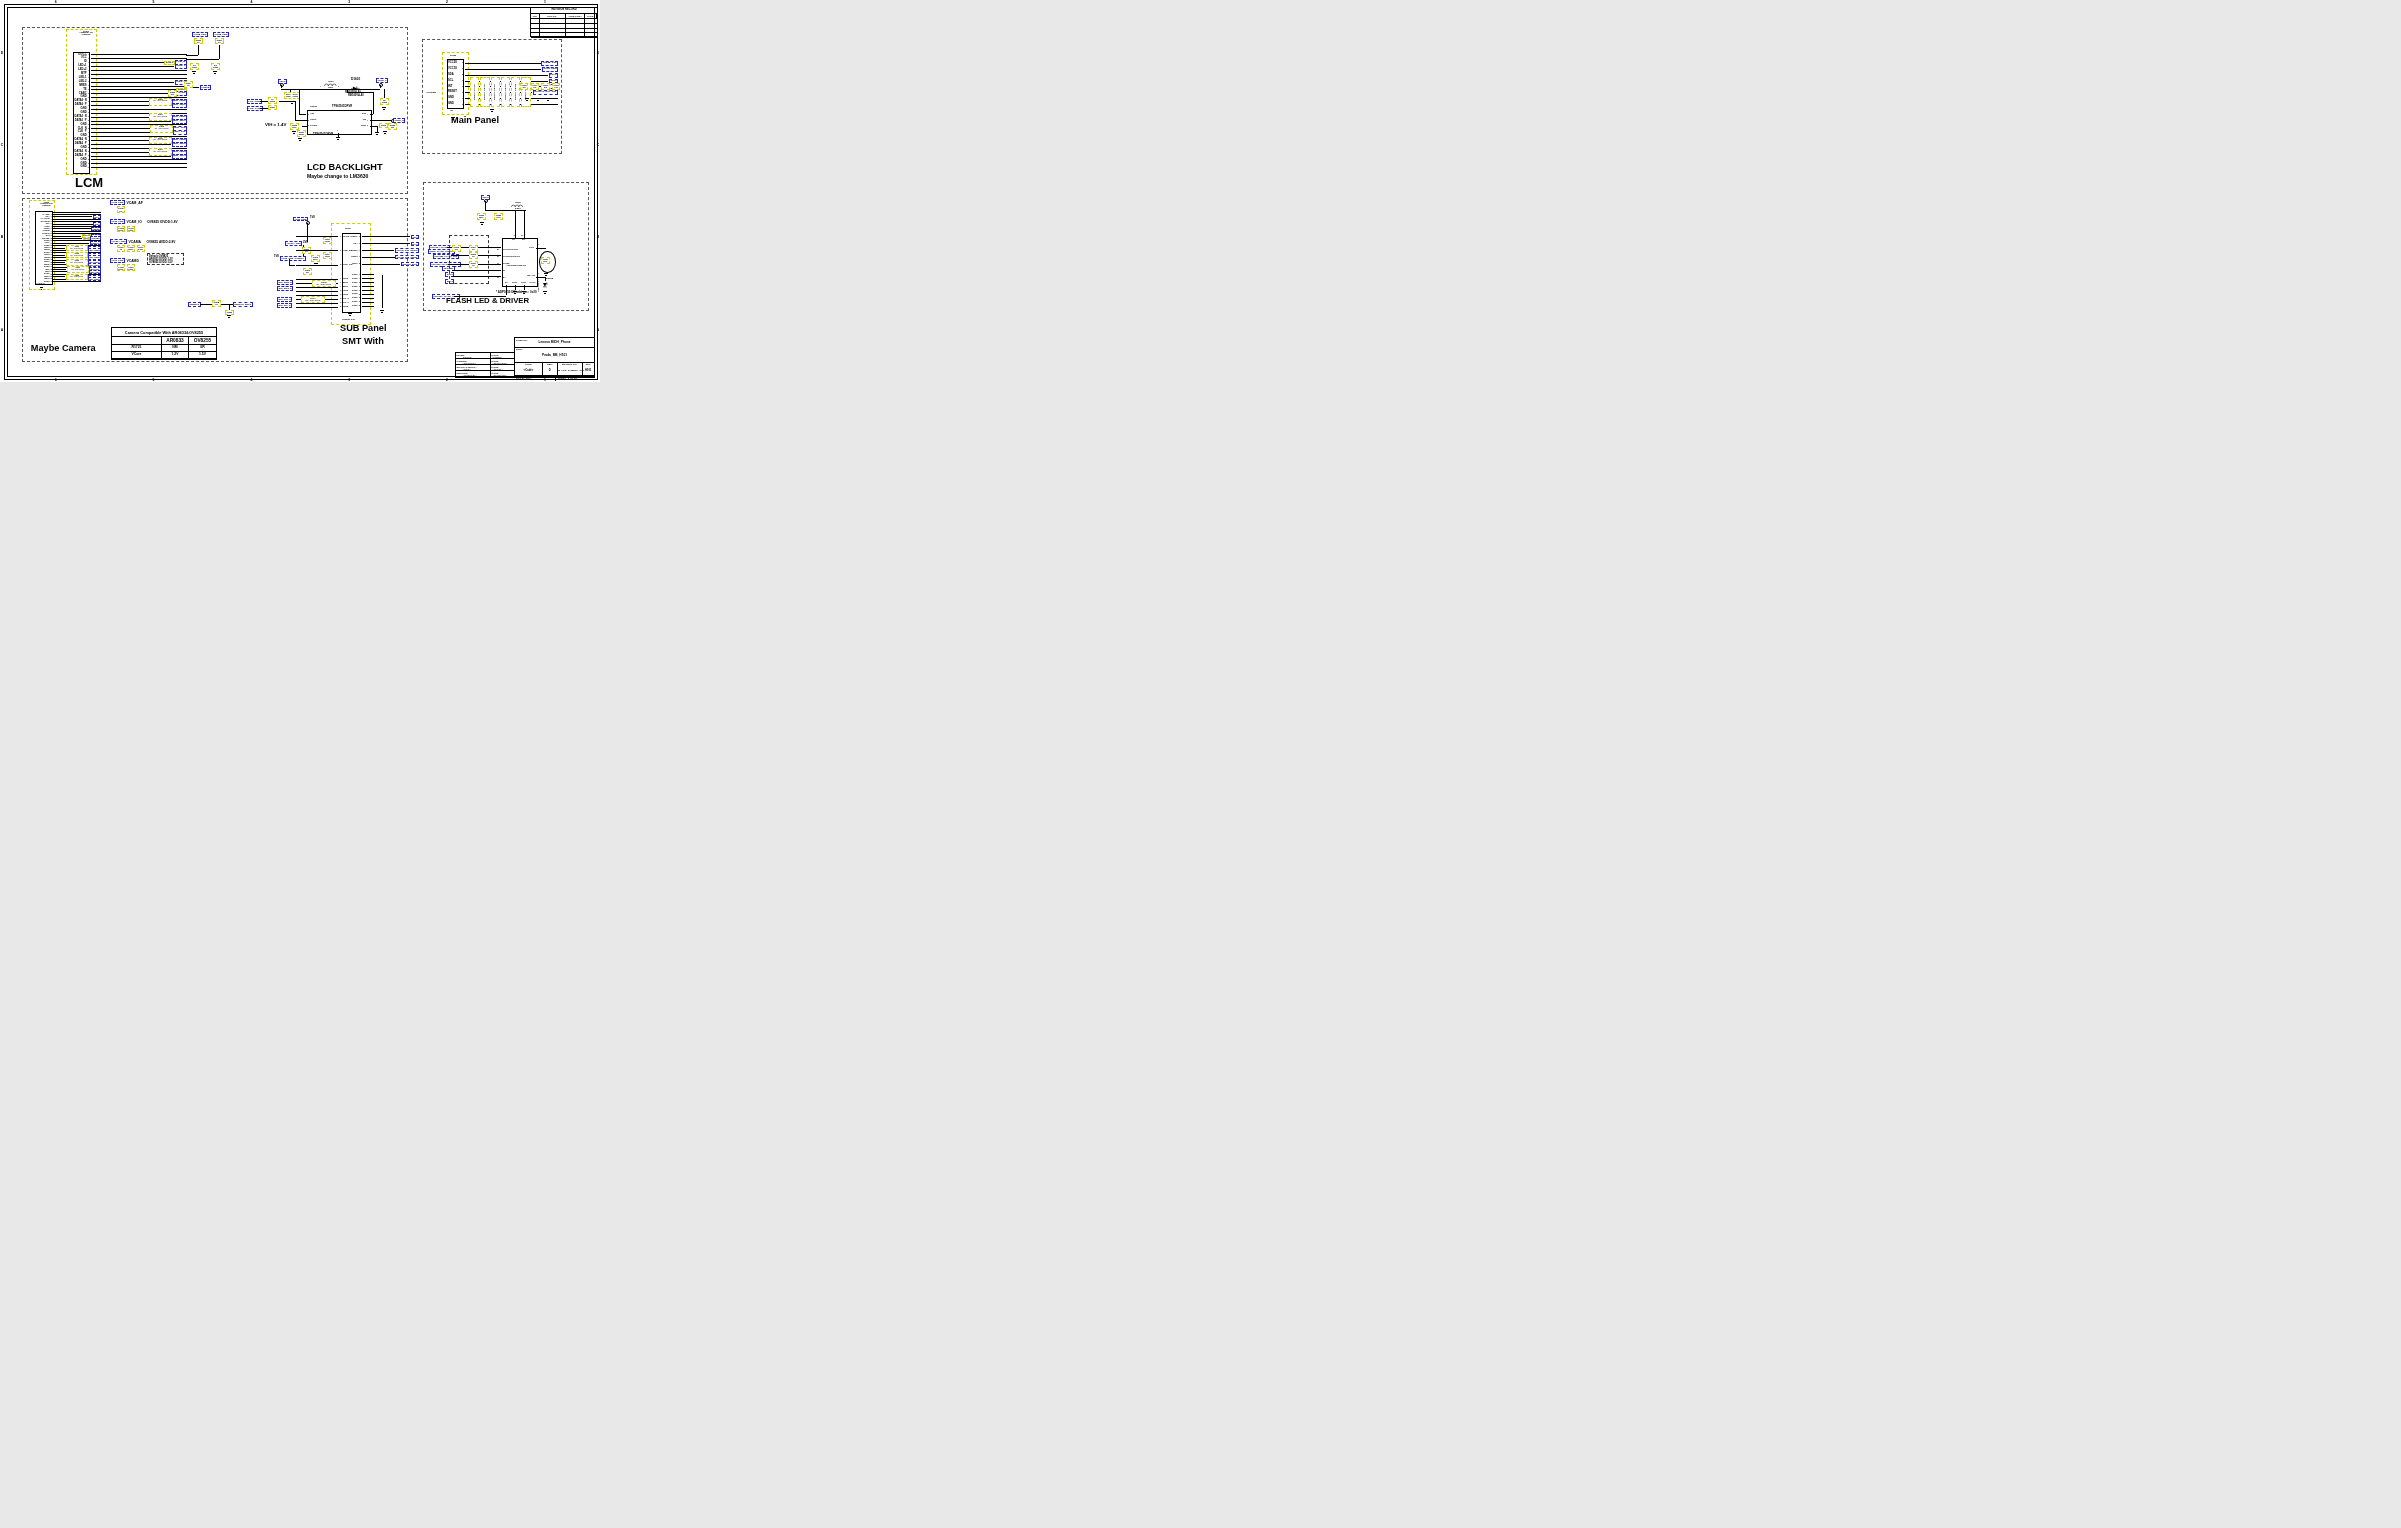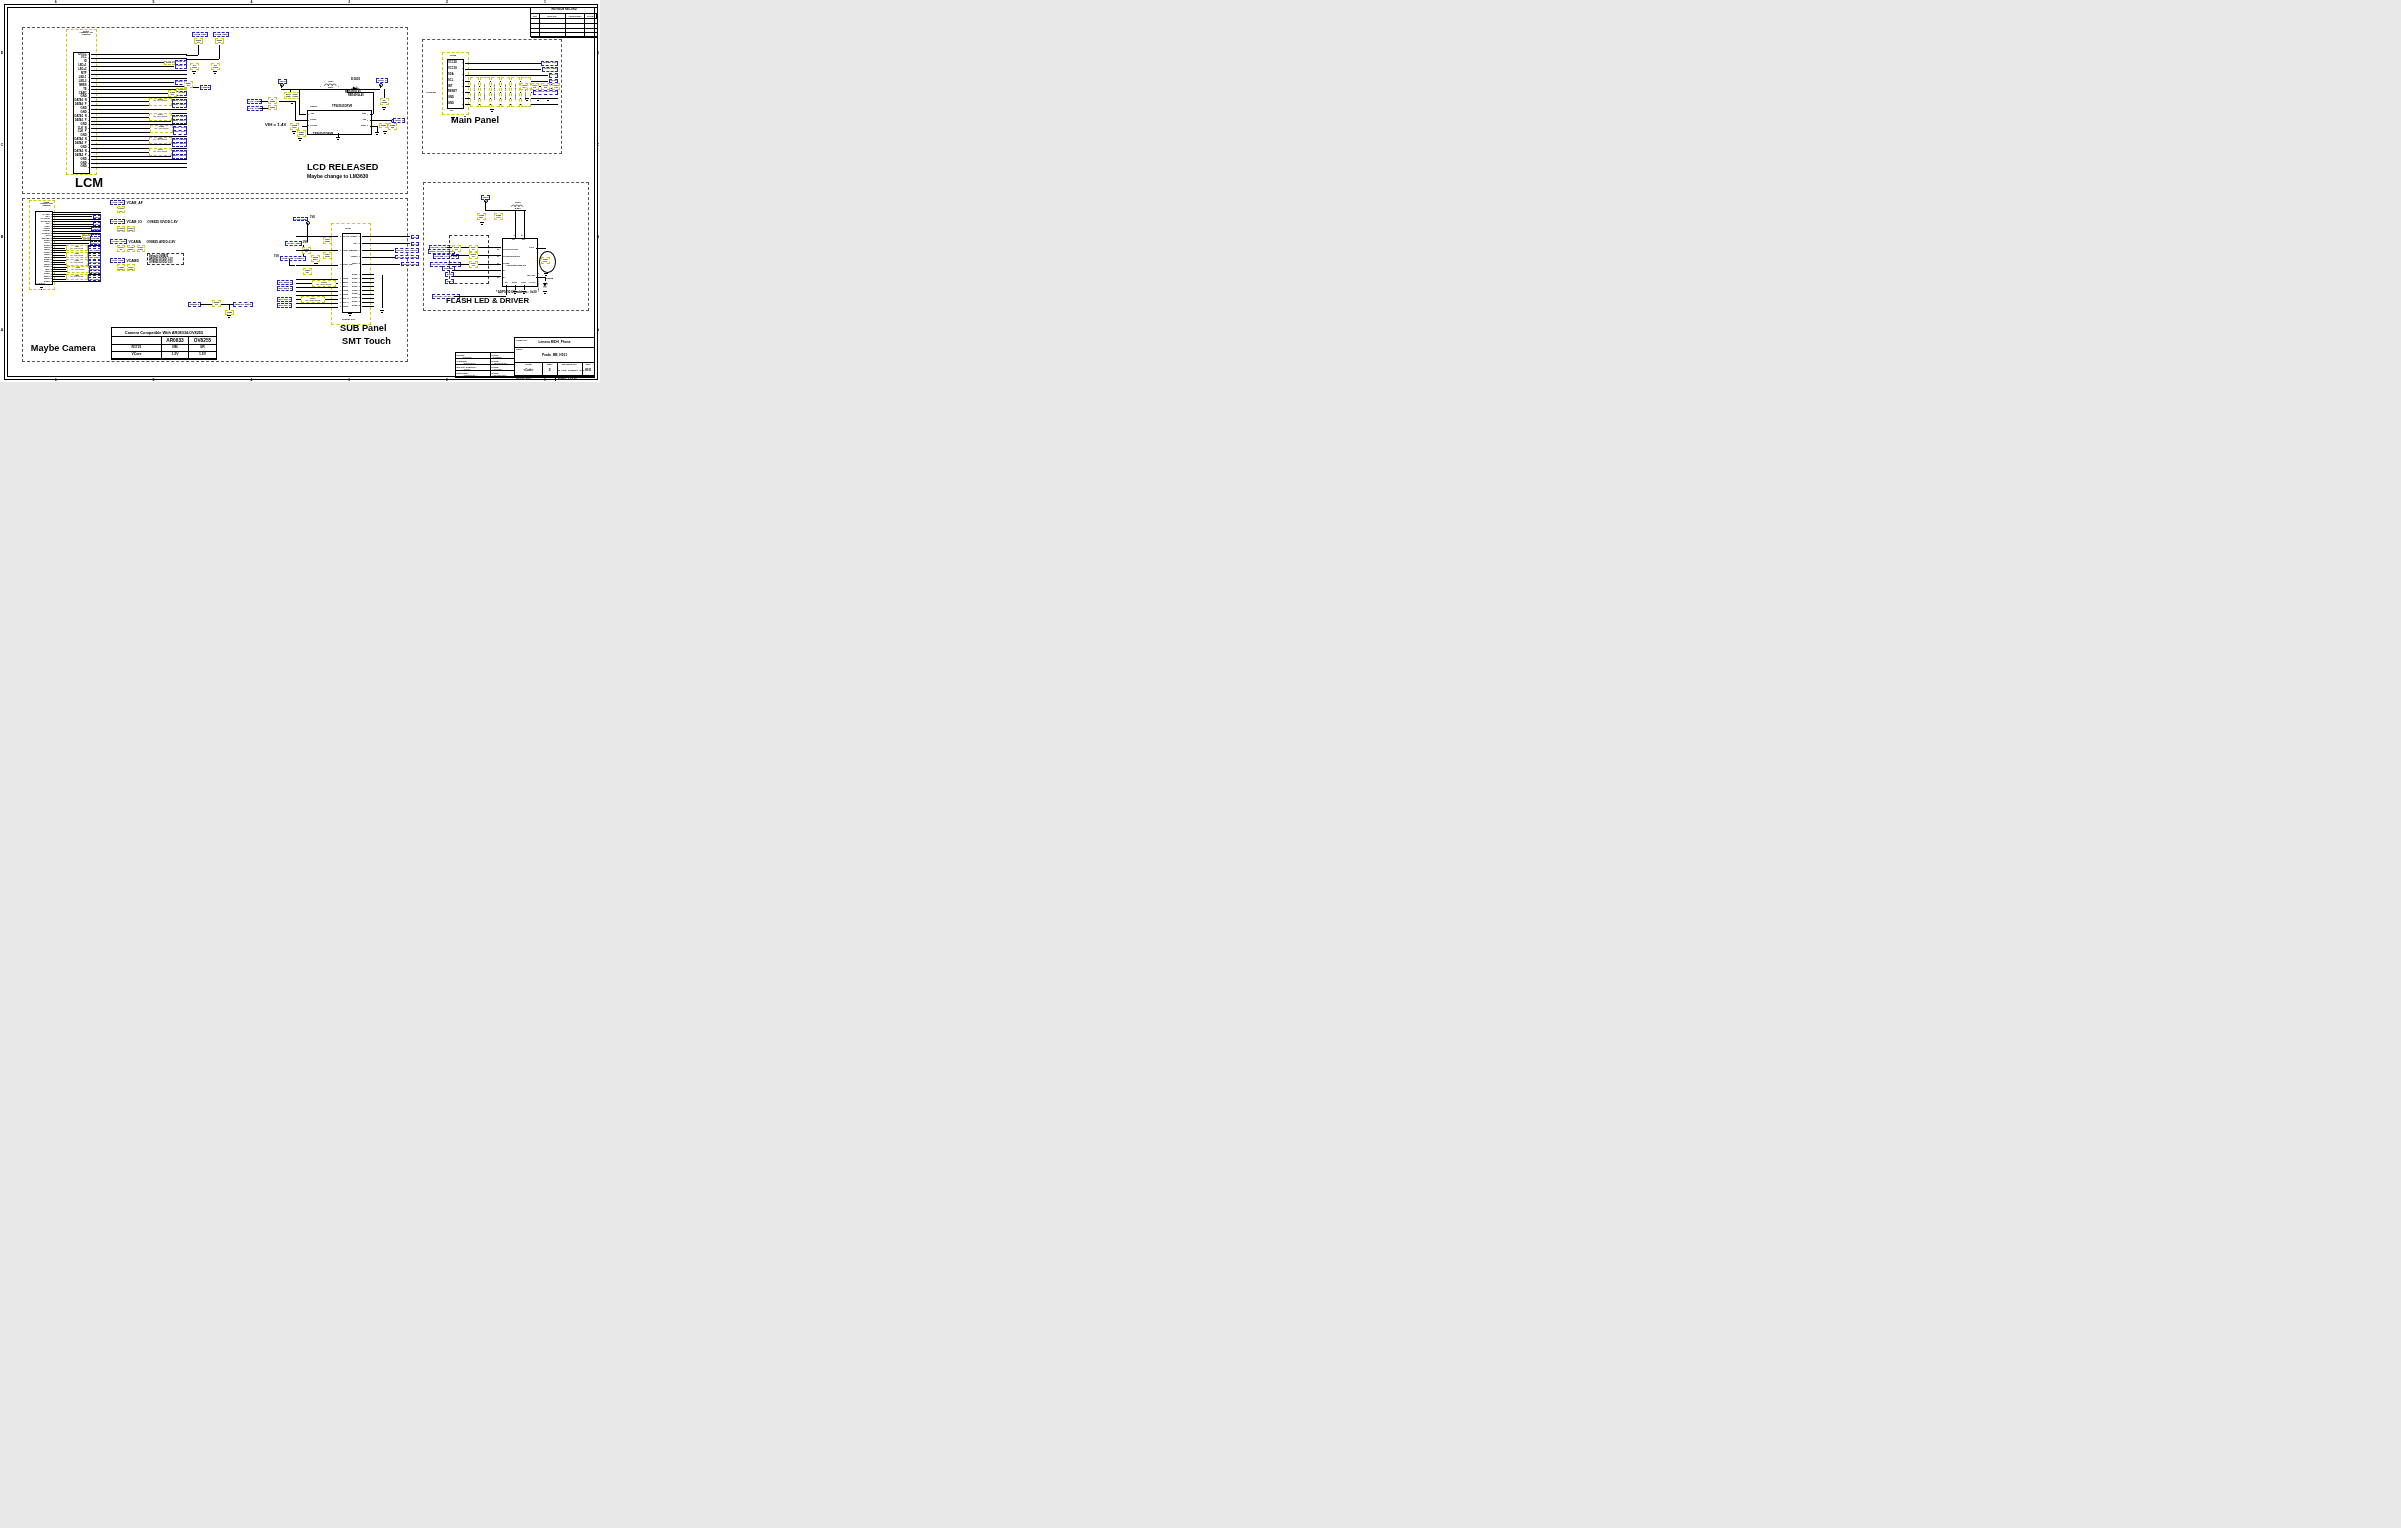--- a/index.html
+++ b/index.html
@@ -581,21 +581,21 @@
     <div class="p2" style="left:365px;top:95px"><span>R1622</span><br><span>10R</span></div>
     <div class="cir" style="left:368px;top:91px"></div>
     <span class="t n" style="left:370px;top:90px;font-size:2.4px">VLED_N</span>
     <div class="g" style="left:360px;top:103px"></div>
     <div class="w" style="left:347px;top:98px;width:7.3px;height:0.5px"></div>
     <div class="w" style="left:354px;top:98px;width:0.5px;height:5.8px"></div>
     <div class="g" style="left:352px;top:104px"></div>
     <div class="w" style="left:315px;top:105px;width:0.5px;height:3.9px"></div>
     <div class="g" style="left:313px;top:109px"></div>
 
-    <div class="t b" style="left:284px;top:135px;font-size:9.2px">LCD RELEASED</div>
+    <div class="t b" style="left:284px;top:135px;font-size:9.2px">LCD BACKLIGHT</div>
     <div class="t b" style="left:284px;top:146px;font-size:5.1px">Maybe  change to LM3630</div>
   </div>
 
   <div class="sec" style="left:422px;top:39px;width:138px;height:113px">
     <span class="t b" style="left:27px;top:13.6px;font-size:2.2px">J1603</span>
     <span class="t b" style="left:2.9px;top:51px;font-size:1.9px">AYF530835</span>
     <div class="abs yd" style="left:19.4px;top:11.6px;width:25px;height:61px"></div>
     <div class="abs" style="left:24px;top:19.4px;width:14.5px;height:48px;border:0.5px solid #000;background:#fff"></div>
     <div class="rows tp-rows">
 
@@ -1279,17 +1279,17 @@
     <div class="g" style="left:325px;top:114px"></div>
 
     <span class="t n" style="left:254px;top:81px;font-size:2px">MIPI_RDN0_B</span>
     <span class="t n" style="left:254px;top:87px;font-size:2px">MIPI_RDP0_B</span>
     <div class="p2" style="left:289px;top:81px;width:20.4px"><span style="font-size:1.8px">E1615</span><br><span style="font-size:1.5px;font-weight:normal">EMI_ACFE4A2G900E</span></div>
     <span class="t n" style="left:254px;top:98px;font-size:2px">MIPI_RCN_B</span>
     <span class="t n" style="left:254px;top:104px;font-size:2px">MIPI_RCP_B</span>
     <div class="p2" style="left:278px;top:97px;width:20.4px"><span style="font-size:1.8px">E1614</span><br><span style="font-size:1.5px;font-weight:normal">EMI_ACFE4A2G900E</span></div>
 
     <div class="t b" style="left:317px;top:125px;font-size:9.2px">SUB Panel</div>
-    <div class="t b" style="left:319px;top:138px;font-size:9.2px">SMT Touch</div>
+    <div class="t b" style="left:319px;top:138px;font-size:9.2px">SMT With</div>
   </div>
 
 </div>
 
 
 </body></html>

